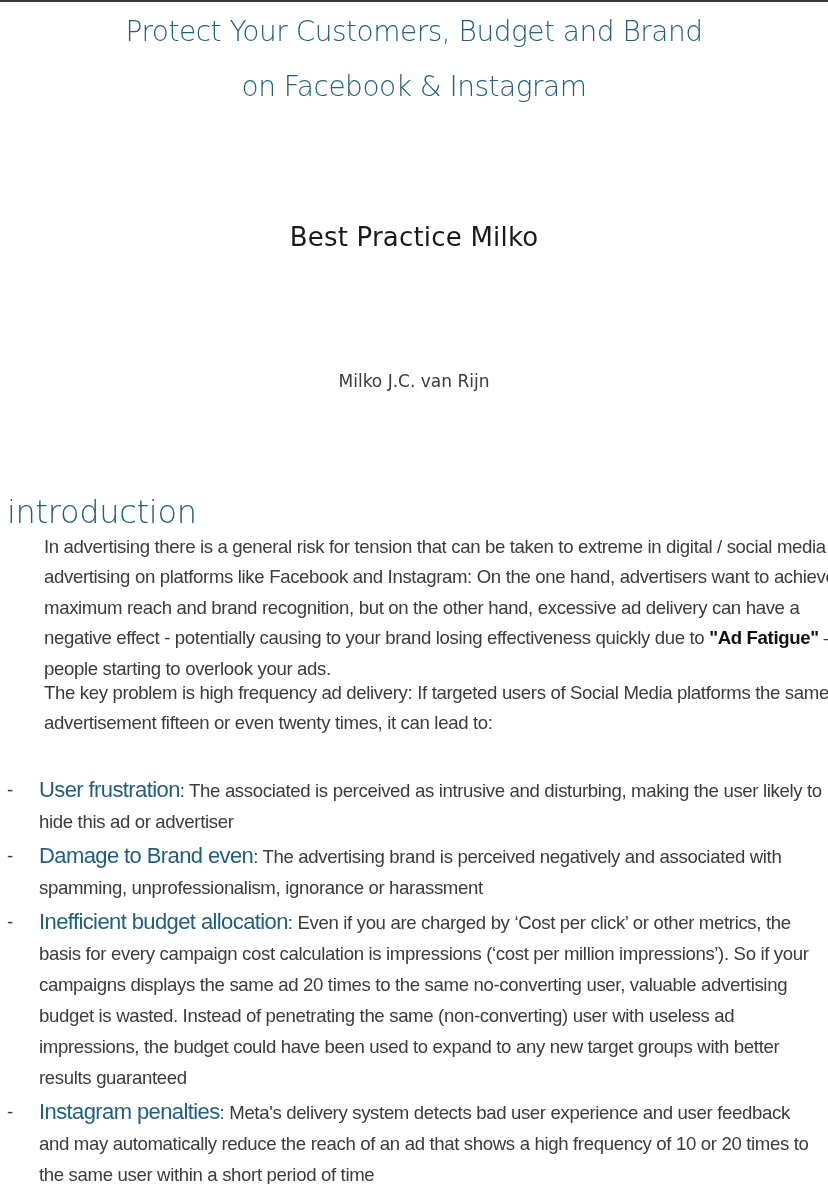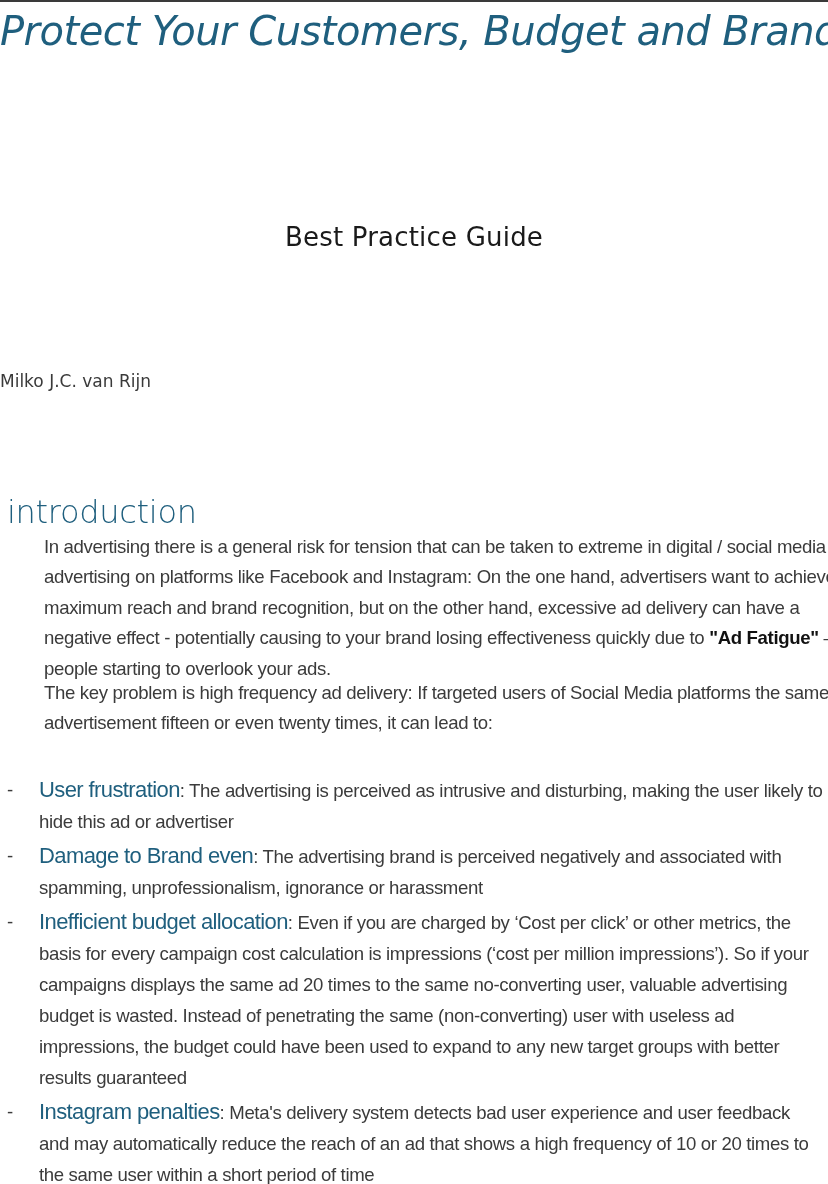--- a/index.html
+++ b/index.html
@@ -5,30 +5,30 @@
     html, body { margin: 0; padding: 0; background: #ffffff; }
     body {
       width: 828px; height: 1184px; overflow: hidden; position: relative;
       font-family: "Liberation Sans", sans-serif;
       border-top: 2px solid #3a3a3a; box-sizing: border-box;
     }
     .title {
       position: absolute; left: 0; top: 2px; width: 828px;
       text-align: center; color: #1f5f7e;
       font-family: "DejaVu Sans", sans-serif; font-weight: 200;
-      font-size: 40px; line-height: 55px; letter-spacing: -0.5px; font-style: italic;
+      font-size: 28px; line-height: 55px; letter-spacing: -0.5px;
     }
     .title div { white-space: nowrap; }
     .subtitle {
       position: absolute; left: 0; top: 220px; width: 828px; text-align: center;
       font-family: "DejaVu Sans", sans-serif; font-size: 26px; color: #1a1a1a;
       letter-spacing: 0.2px;
     }
     .author {
-      position: absolute; left: 0; top: 369px; width: 828px; 
+      position: absolute; left: 0; top: 369px; width: 828px; text-align: center;
       font-family: "DejaVu Sans", sans-serif; font-size: 17px; color: #3a3a3a;
     }
     .h2 {
       position: absolute; left: 7px; top: 474px;
       font-family: "DejaVu Sans", sans-serif; font-weight: 200;
       font-size: 32px; color: #1f5f7e; letter-spacing: -0.3px; margin-top: 17px;
     }
     .para {
       position: absolute; left: 7px; width: 816px;
       font-family: "Liberation Sans", sans-serif; font-size: 18.6px; color: #3b3b3b;
@@ -44,36 +44,37 @@
     }
     .li { position: relative; padding-left: 32px; margin-bottom: 3px; }
     .dash { position: absolute; left: 0; top: 0; }
     .term { color: #1f5f7e; font-size: 22px; letter-spacing: -0.6px; }
   </style>
 </head>
 <body>
 
 <div class="title">
   <div>Protect Your Customers, Budget and Brand</div>
+  <div>on Facebook &amp; Instagram</div>
 </div>
 
-<div class="subtitle">Best Practice Guide</div>
+<div class="subtitle">Best Practice Milko</div>
 
 <div class="author">Milko J.C. van Rijn</div>
 
 <div class="h2">introduction</div>
 
 <div class="para p1"><span>In advertising there is a general risk for tension that can be taken to extreme in digital / social media advertising on platforms like Facebook and Instagram: On the one hand, advertisers want to achieve maximum reach and brand recognition, but on the other hand, excessive ad delivery can have a negative effect - potentially causing to your brand losing effectiveness quickly due to </span><span class="strong">"Ad Fatigue"</span><span> – people starting to overlook your ads.</span></div>
 
 <div class="para p2">The key problem is high frequency ad delivery: If targeted users of Social Media platforms the same advertisement fifteen or even twenty times, it can lead to:</div>
 
 <div class="list">
   <div class="li">
     <span class="dash">-</span>
-    <span class="term">User frustration</span><span>: The advertising is perceived as intrusive and disturbing, making the user likely to hide this ad or advertiser</span>
+    <span class="term">User frustration</span><span>: The associated is perceived as intrusive and disturbing, making the user likely to hide this ad or advertiser</span>
   </div>
   <div class="li">
     <span class="dash">-</span>
     <span class="term">Damage to Brand even</span><span>: The advertising brand is perceived negatively and associated with spamming, unprofessionalism, ignorance or harassment</span>
   </div>
   <div class="li">
     <span class="dash">-</span>
     <span class="term">Inefficient budget allocation</span><span>: Even if you are charged by ‘Cost per click’ or other metrics, the basis for every campaign cost calculation is impressions (‘cost per million impressions’). So if your campaigns displays the same ad 20 times to the same no-converting user, valuable advertising budget is wasted. Instead of penetrating the same (non-converting) user with useless ad impressions, the budget could have been used to expand to any new target groups with better results guaranteed</span>
   </div>
   <div class="li">

